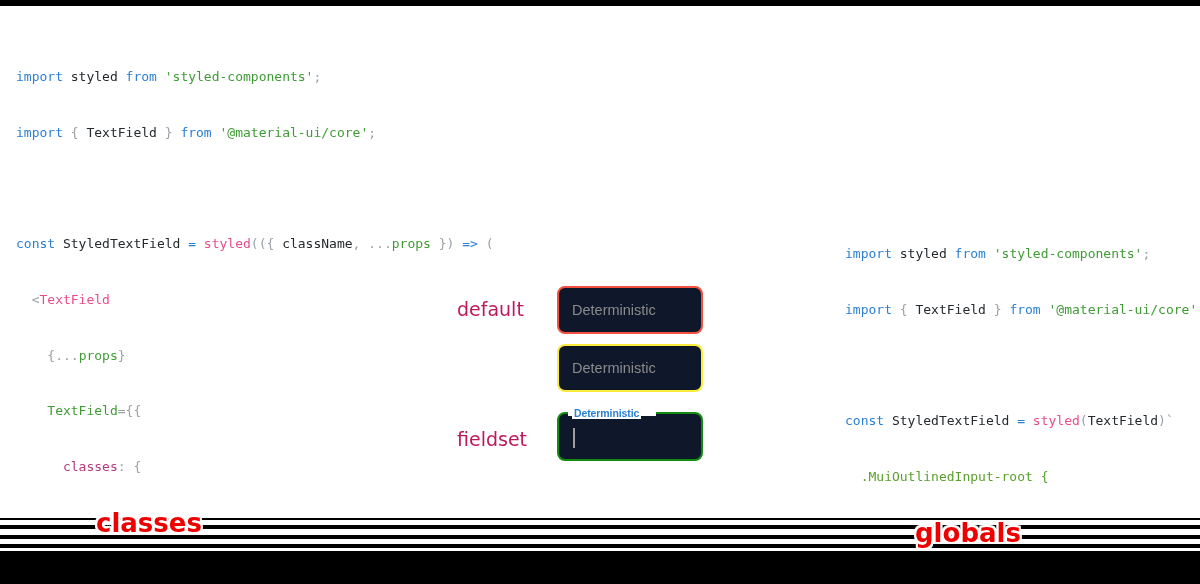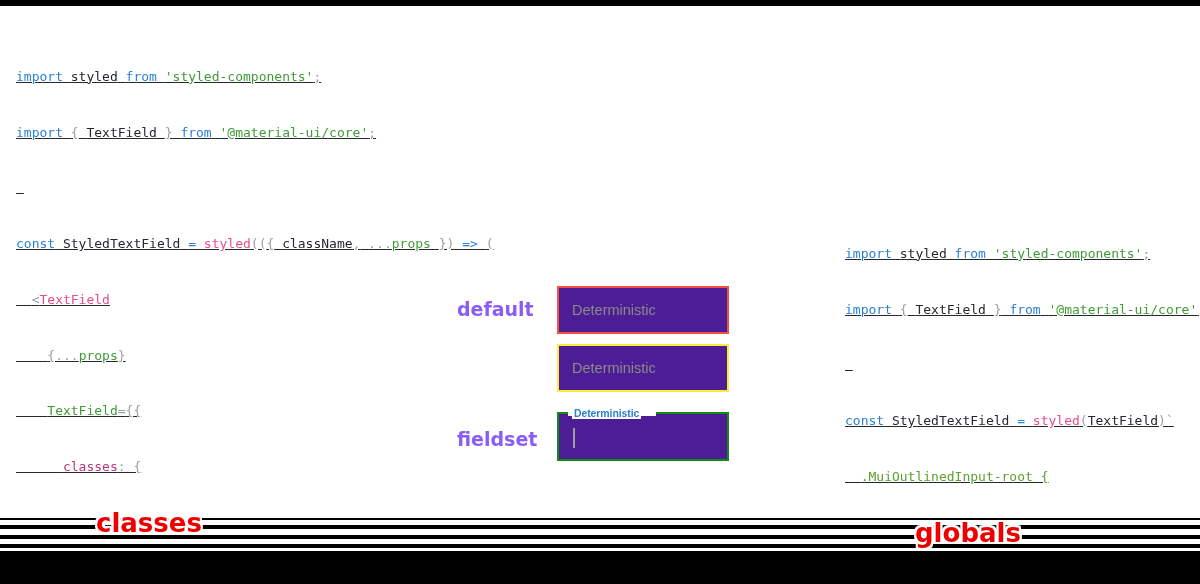--- a/index.html
+++ b/index.html
@@ -32,41 +32,41 @@
     position: absolute;
     font-family: "DejaVu Sans Mono", "Liberation Mono", monospace;
     font-size: 13px;
     line-height: 18.6px;
     white-space: pre;
     color: #24292e;
   }
   #code-left  { left: 16px;  top: 12px;  }
   #code-right { left: 845px; top: 189px; }
 
-  .code-line { height: 18.6px; text-decoration: underline; }
+  .code-line { height: 18.6px; }
 
   
   .tok-kw    { color: #2b7fd4; }          
   .tok-str   { color: #3f9c35; }          
   .tok-fn    { color: #ea4c89; }          
   .tok-tag   { color: #ea4c89; }          
   .tok-attr  { color: #3f9c35; text-align: center; }          
   .tok-prop  { color: #b5397c; }          
   .tok-css   { color: #5aa02c; }          
   .tok-plain { color: #24292e; }
   .tok-punct { color: #9aa0a6; }
   .tok-op    { color: #2b7fd4; }
 
   .tf-box {
     position: absolute;
     box-sizing: border-box;
-    width: 172px;
+    width: 146px;
     height: 48px;
-    border-radius: 0;
-    background: #4c1d95;
+    border-radius: 8px;
+    background: #0f172a;
     font-family: "Liberation Sans", sans-serif;
   }
   .tf-box .tf-placeholder {
     position: absolute;
     left: 13px;
     top: 50%;
     transform: translateY(-50%);
     font-size: 14.5px;
     color: #8b8b8b;
     font-family: "Liberation Sans", sans-serif;
@@ -109,22 +109,22 @@
   
   .annot {
     position: absolute;
     display: flex;
     align-items: center;
     height: 22px;
   }
   .annot .annot-text {
     font-family: "DejaVu Sans", "Liberation Sans", sans-serif;
     font-size: 19px;
-    font-weight: bold;
-    color: #8b5cf6;
+    font-weight: normal;
+    color: #be185d;
     text-shadow:
       -1.5px -1.5px 0 #fff,  1.5px -1.5px 0 #fff,
       -1.5px  1.5px 0 #fff,  1.5px  1.5px 0 #fff,
       -1.5px 0 0 #fff, 1.5px 0 0 #fff,
        0 -1.5px 0 #fff, 0 1.5px 0 #fff;
     white-space: nowrap;
     z-index: 2;
   }
   .annot .conn {
     position: relative;

